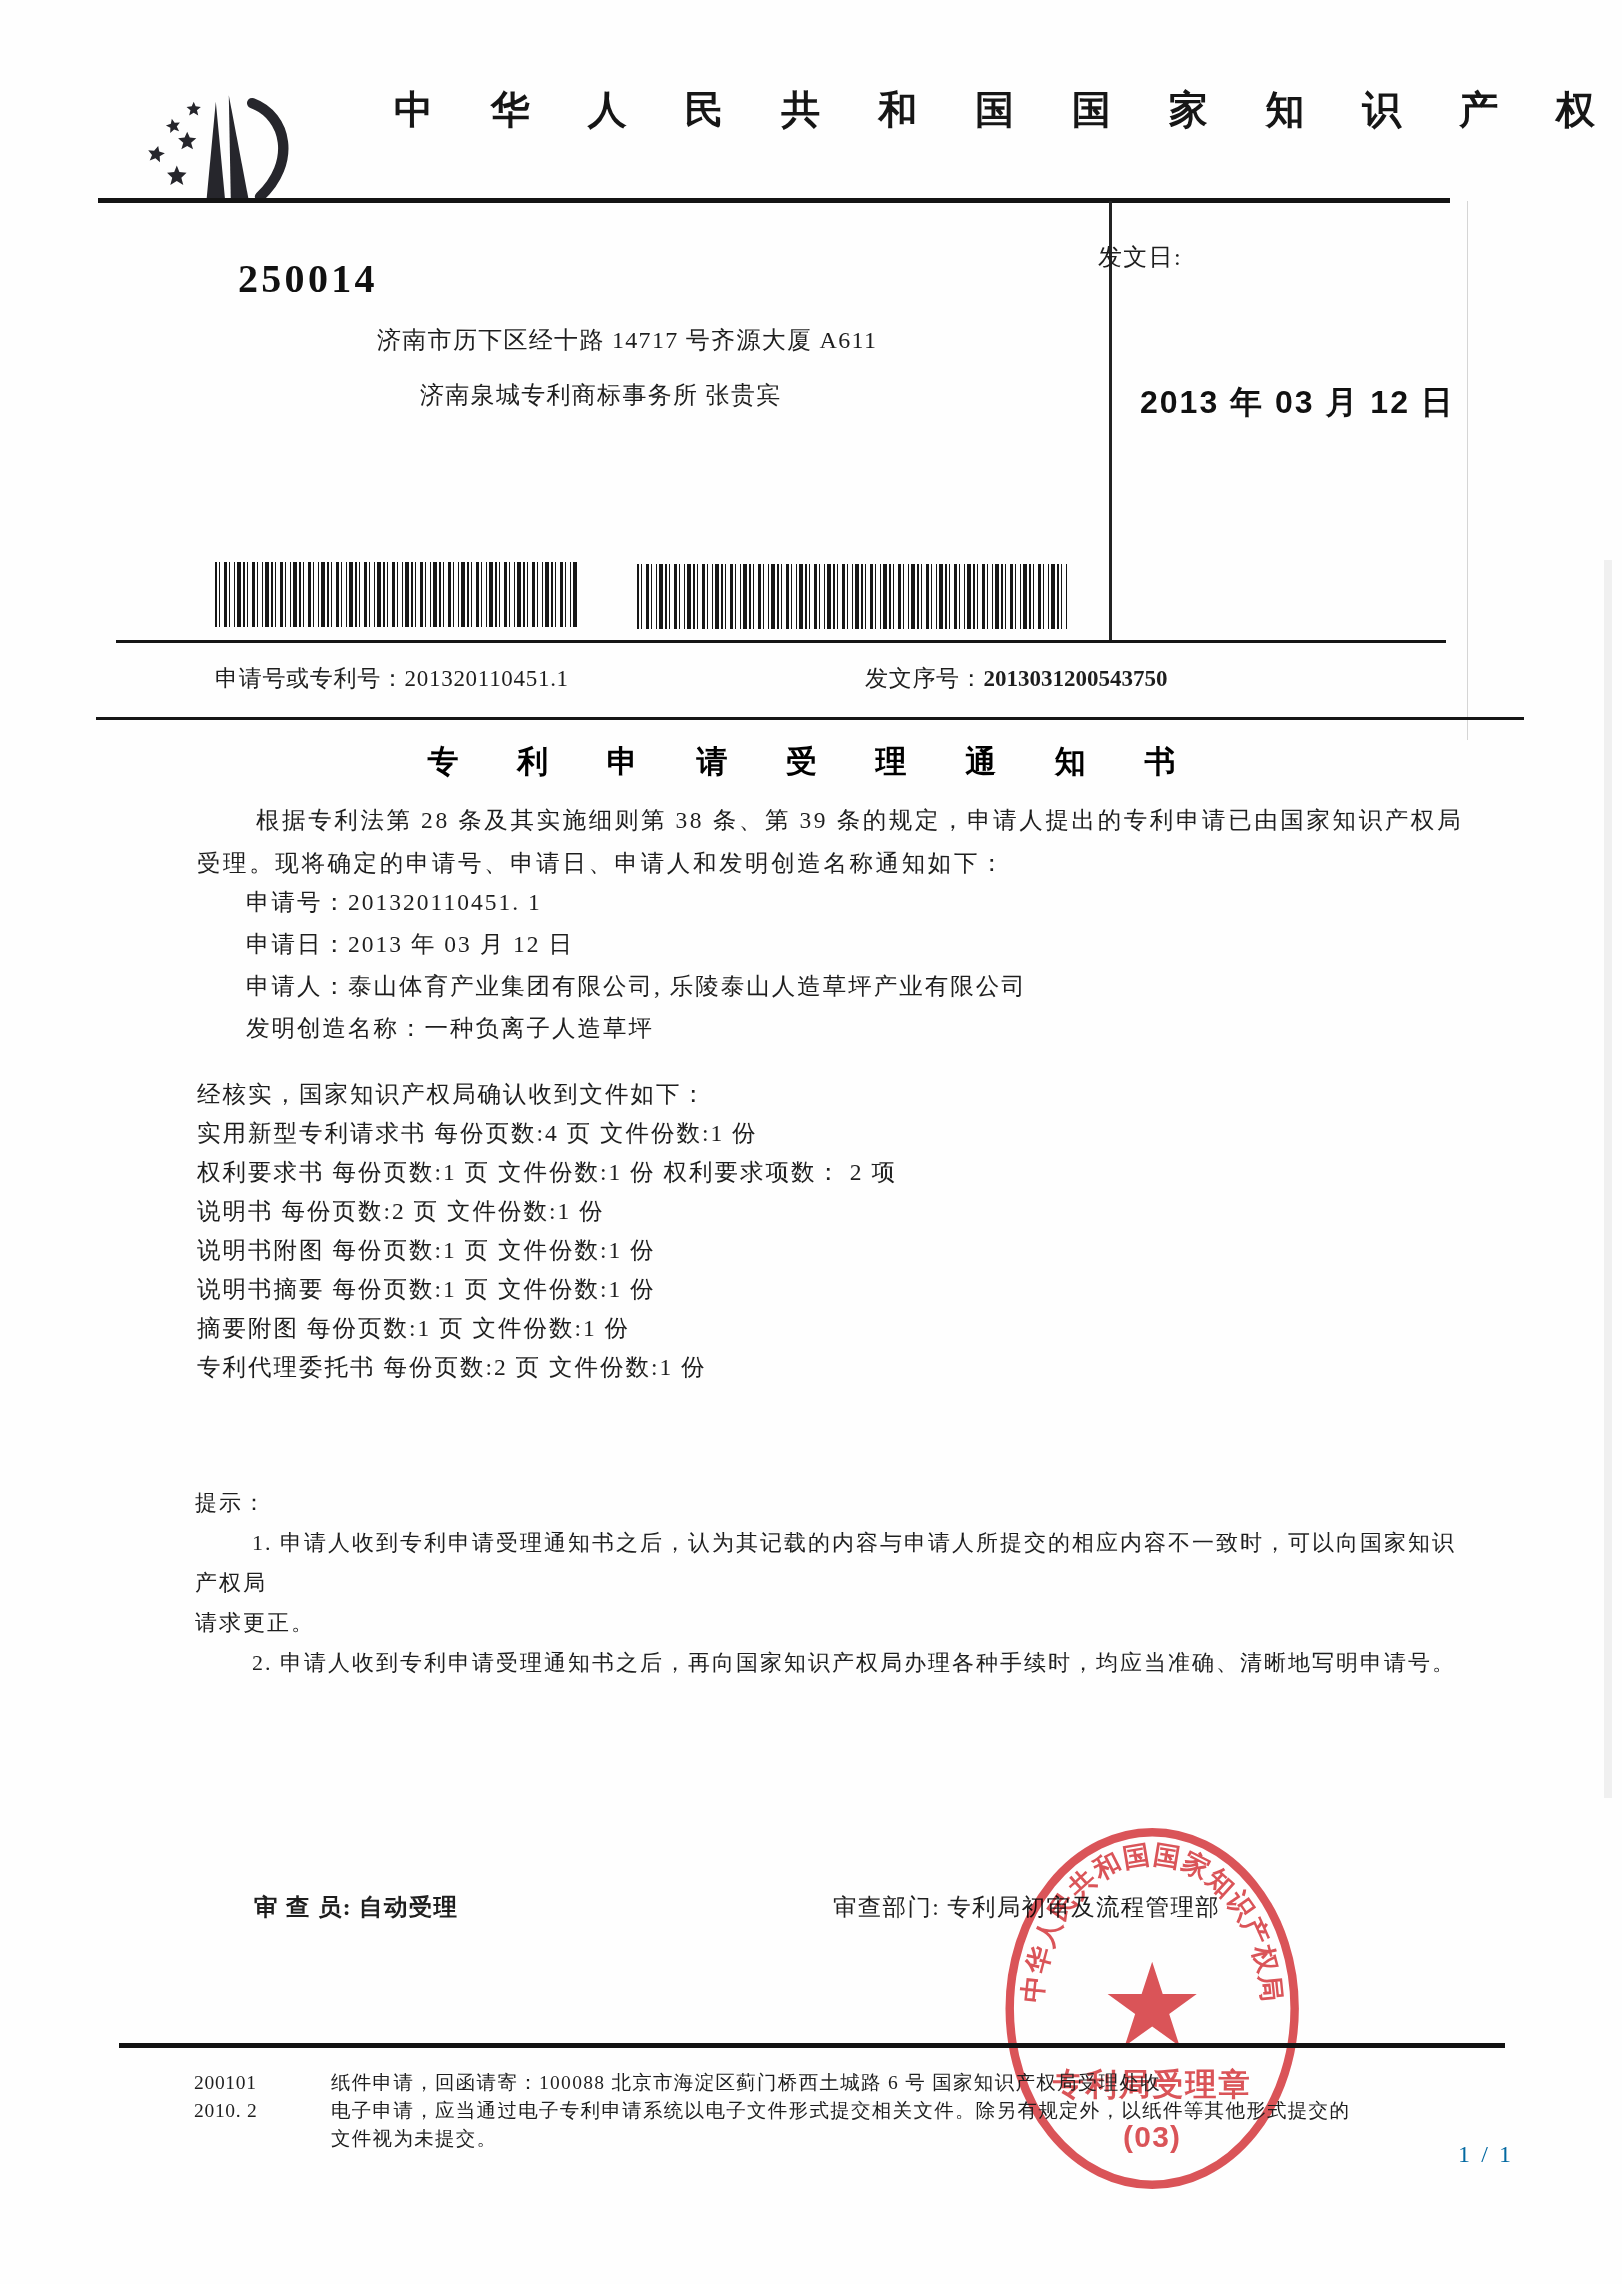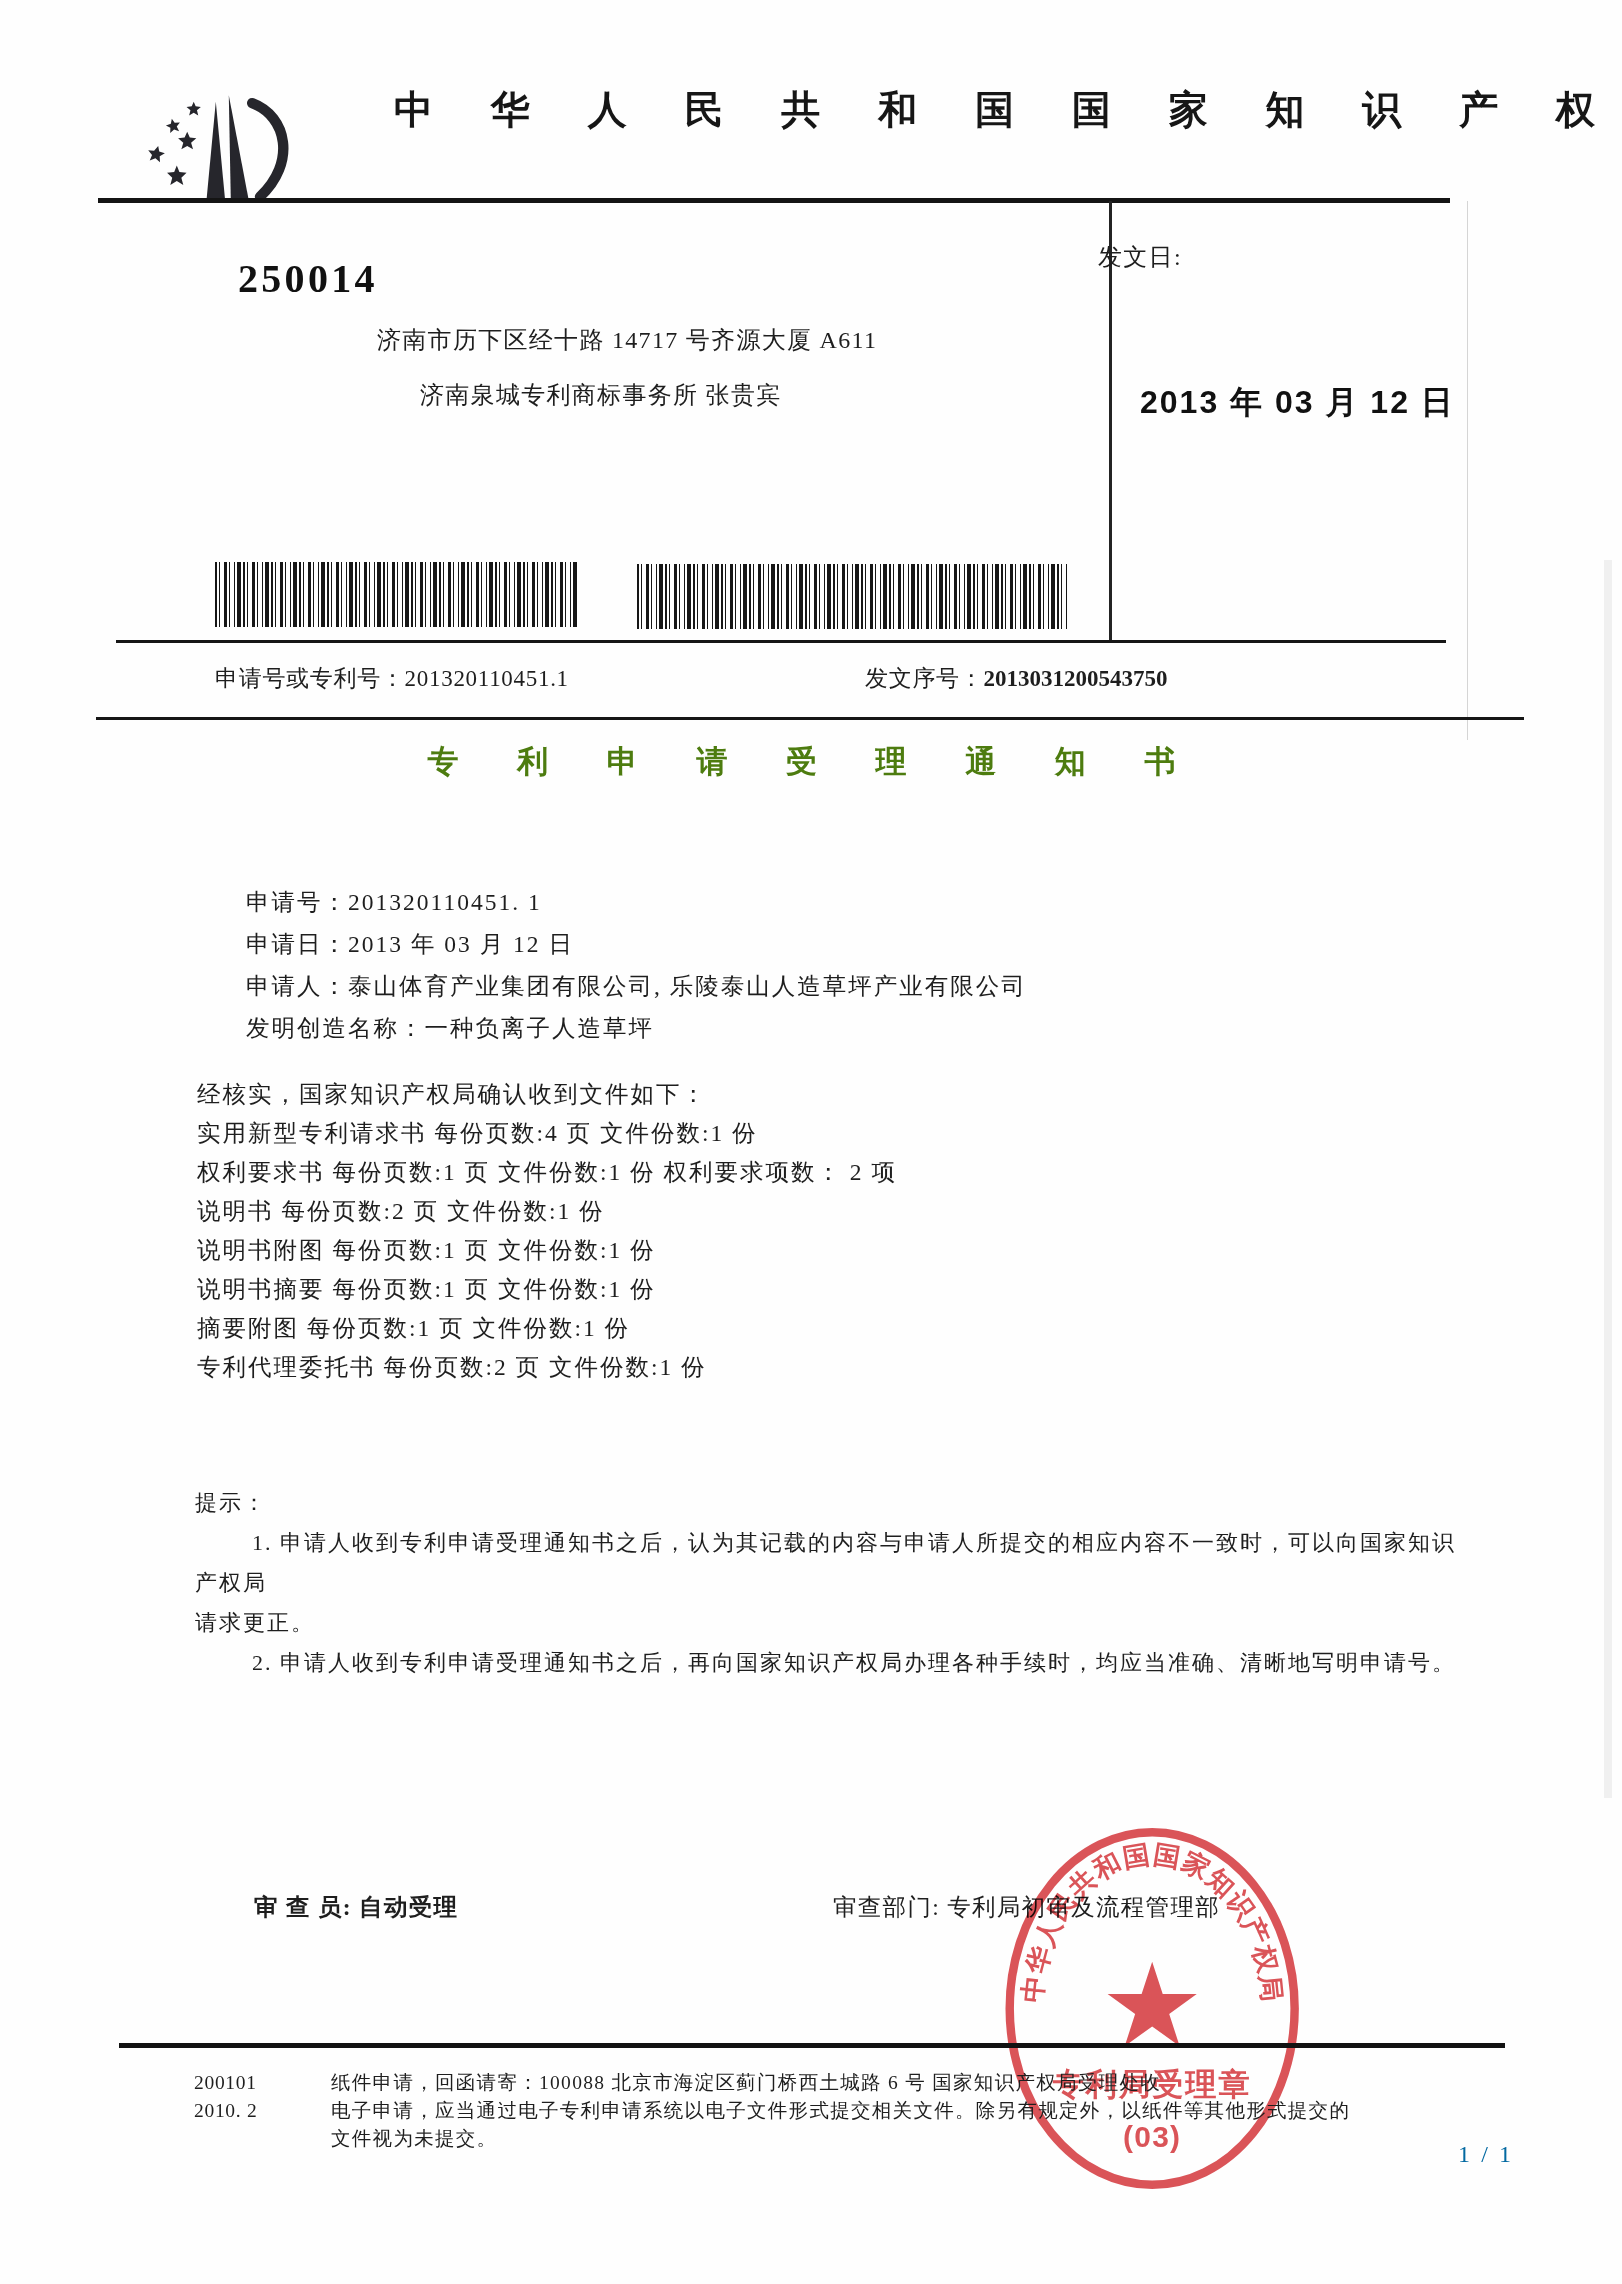--- a/index.html
+++ b/index.html
@@ -45,21 +45,21 @@
   .rule-2 { left:116px; top:640px; width:1330px; height:3.3px; background:#161616; }
   
   .ref-app { left:215px; top:663px; font-size:23px; letter-spacing:0.7px; }
   .ref-serial { left:865px; top:663px; font-size:23px; letter-spacing:0.7px; }
   .ref-serial b { font-weight:700; letter-spacing:0; }
   .rule-3 { left:96px; top:717px; width:1428px; height:3.3px; background:#161616; }
   
   .notice-title {
     left:814px; top:741px; transform:translateX(-50%);
     font-family:"Liberation Sans","DejaVu Sans",sans-serif; font-weight:700;
-    font-size:31px; letter-spacing:25px; color:#4d7c0f; white-space:nowrap;
+    font-size:31px; letter-spacing:25px; color:#000000; white-space:nowrap;
   }
   .para { left:197px; top:799px; width:1267px; font-size:23.5px; letter-spacing:2.6px; line-height:43px; }
   .para .indent { text-indent:59px; }
   .fields { left:246px; top:881px; font-size:23.5px; letter-spacing:2px; line-height:42px; }
   .docs { left:197px; top:1075px; font-size:23.5px; letter-spacing:2px; line-height:39px; }
   .tips { left:195px; top:1483px; width:1270px; font-size:22px; letter-spacing:2px; line-height:40px; }
   .tips .indent { text-indent:57px; }
   
   .examiner { left:254px; top:1891px; font-size:23.5px; letter-spacing:1.3px;font-weight:bold; }
   .department { left:833px; top:1891px; font-size:23.5px; letter-spacing:1.3px; }
@@ -107,20 +107,24 @@
   <div class="abs barcode barcode-1"></div>
   <div class="abs barcode barcode-2"></div>
   <div class="abs rule-2"></div>
 
   <div class="abs ref-app"><span>申请号或专利号：</span><span>201320110451.1</span></div>
   <div class="abs ref-serial"><span>发文序号：</span><b>2013031200543750</b></div>
   <div class="abs rule-3"></div>
 
   <div class="abs notice-title">专 利 申 请 受 理 通 知 书</div>
 
+  <div class="abs para">
+    <div class="indent">根据专利法第 28 条及其实施细则第 38 条、第 39 条的规定，申请人提出的专利申请已由国家知识产权局</div>
+    <div>受理。现将确定的申请号、申请日、申请人和发明创造名称通知如下：</div>
+  </div>
 
   <div class="abs fields">
     <div>申请号：201320110451. 1</div>
     <div>申请日：2013 年 03 月 12 日</div>
     <div>申请人：泰山体育产业集团有限公司, 乐陵泰山人造草坪产业有限公司</div>
     <div>发明创造名称：一种负离子人造草坪</div>
   </div>
 
   <div class="abs docs">
     <div>经核实，国家知识产权局确认收到文件如下：</div>

